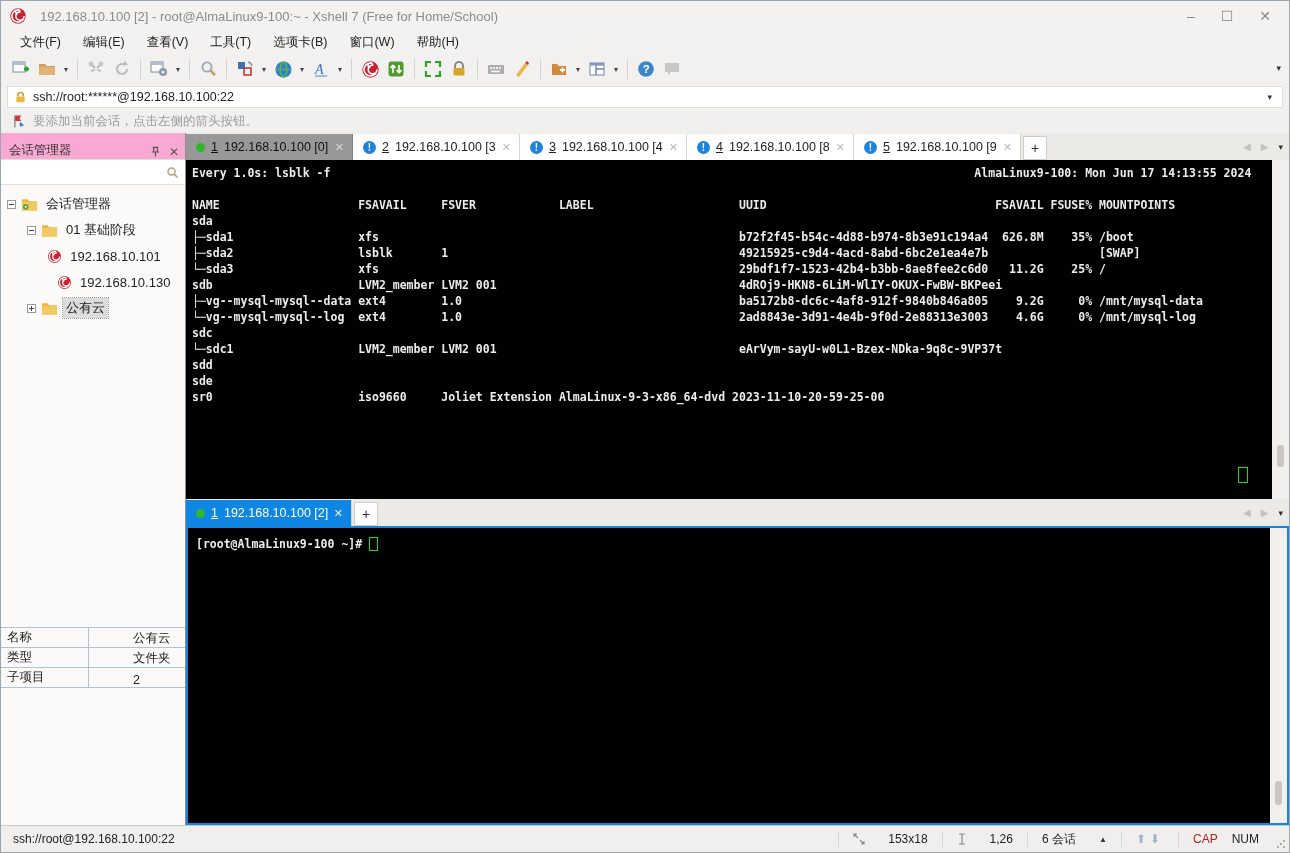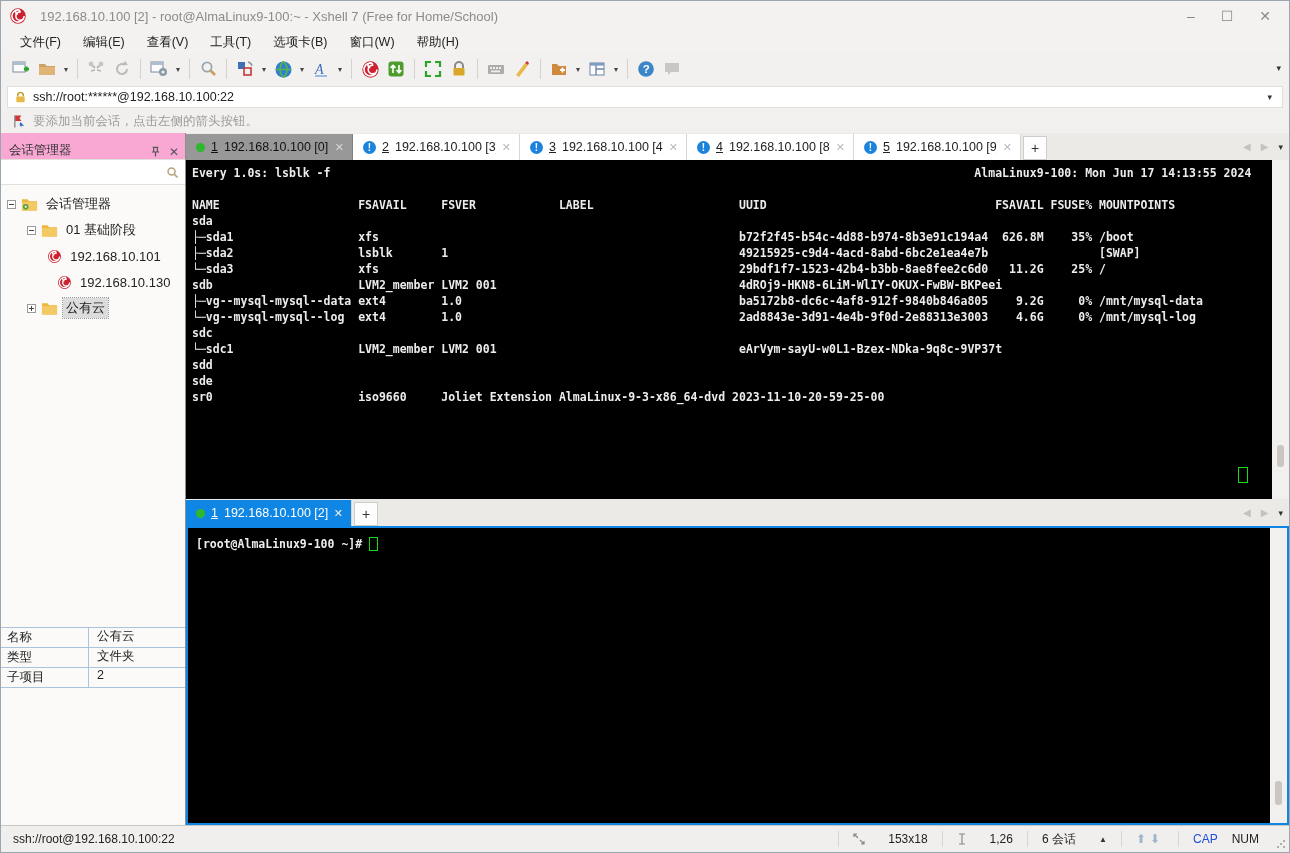--- a/index.html
+++ b/index.html
@@ -44,21 +44,21 @@
   .search-row input { flex:1; border:none; outline:none; font-size:12px; font-family:"Liberation Sans",sans-serif; }
   .tree { padding-top:6px; font-size:13px; color:#222; }
   .tree-row { height:26px; display:flex; align-items:center; gap:5px; white-space:nowrap; }
   .expander { width:9px; height:9px; border:1px solid #9a9a9a; background:#fff; position:relative; flex:0 0 auto; }
   .expander::before { content:""; position:absolute; left:1px; right:1px; top:3px; height:1px; background:#444; }
   .expander.plus::after { content:""; position:absolute; top:1px; bottom:1px; left:3px; width:1px; background:#444; }
   .tree-label { padding:1px 3px; }
   .tree-label.selected { background:#dcdcdc; outline:1px dotted #9a9a9a; }
   .left-spacer { flex:1; }
   .props { border-top:1px solid #a9c4dc; font-size:12.5px; color:#222; }
-  .prop-row { display:flex; height:20px; border-bottom:1px solid #a9c4dc; align-items:flex-start; }
+  .prop-row { display:flex; height:20px; border-bottom:1px solid #a9c4dc; align-items:flex-end;gap:36px; }
   .prop-label { width:88px; padding-left:6px; border-right:1px solid #a9c4dc; height:100%; display:flex; align-items:center; }
   .prop-value { padding-left:8px; }
   .left-bottom { height:137px; }
 
   
   .right-area { flex:1; display:flex; flex-direction:column; min-width:0; }
 
   
   .tabstrip { height:27px; background:#eceae7; display:flex; align-items:flex-end; position:relative; flex:0 0 auto; }
   .tab { height:26px; display:flex; align-items:center; gap:6px; padding:0 8px 0 10px; font-size:12.5px; background:#ffffff; border-right:1px solid #d8d6d3; color:#222; flex:0 0 auto; }
@@ -89,21 +89,21 @@
   .cursor-hollow { display:inline-block; width:9px; height:14px; border:1px solid #17dd17; vertical-align:text-bottom; }
   .cursor-top { position:absolute; right:24px; bottom:16px; width:10px; height:16px; border:1px solid #17dd17; }
   .prompt-line { padding:3px 0 0 2px; display:flex; align-items:center; }
 
   
   .statusbar { height:27px; background:#f0efed; border-top:1px solid #c9c7c4; display:flex; align-items:center; font-size:12px; color:#222; padding:0 4px 0 12px; flex:0 0 auto; position:relative; }
   .sb-left { flex:1; }
   .sb-right { display:flex; align-items:center; gap:14px; padding-right:26px; }
   .sb-item { display:flex; align-items:center; gap:23px; }
   .sb-sep { width:1px; height:16px; background:#d8d6d3; }
-  .sb-gray { color:#1d4ed8; }
+  .sb-gray { color:#b91c1c; }
   .sb-caret { font-size:8px; color:#333; }
   .sb-arrows { color:#9fb3c8; font-size:12px; letter-spacing:4px; }
   .grip { position:absolute; right:3px; bottom:3px; width:10px; height:10px;
           background:
             radial-gradient(circle at 8px 2px, #b0aeab 1px, transparent 1.4px),
             radial-gradient(circle at 8px 8px, #b0aeab 1px, transparent 1.4px),
             radial-gradient(circle at 2px 8px, #b0aeab 1px, transparent 1.4px),
             radial-gradient(circle at 5px 5px, #b0aeab 1px, transparent 1.4px); }
   svg { display:block; }
 </style>

